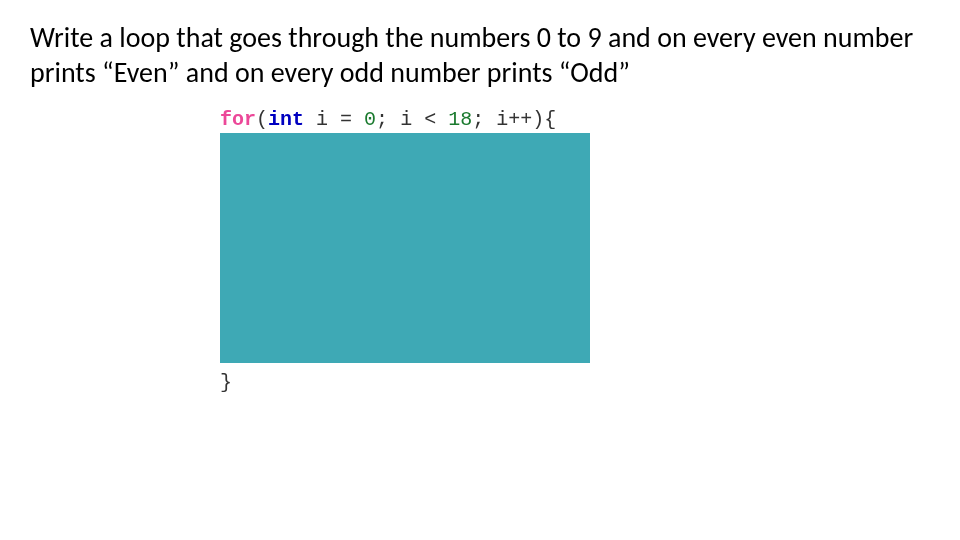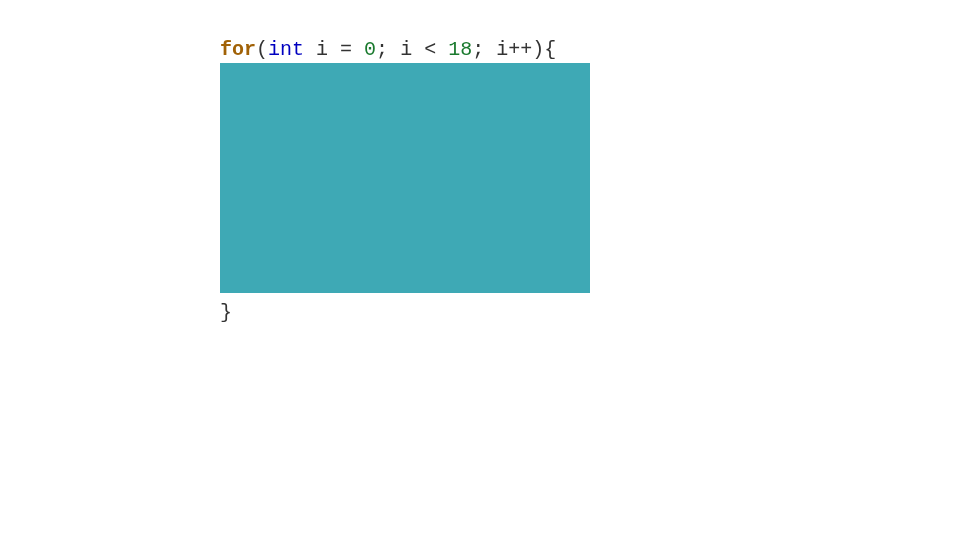--- a/index.html
+++ b/index.html
@@ -27,36 +27,37 @@
     margin-top: 18px;
     margin-left: 190px;
     width: 430px;
   }
   .code-line {
     font-family: Consolas, "Courier New", monospace;
     font-size: 20px;
     white-space: pre;
     color: #333333;
   }
-  .kw { color: #a16207; font-weight: bold; text-align: center; }
-  .type { color: #0000c0; font-weight: normal; }
+  .kw { color: #ec4899; font-weight: bold; text-align: center; }
+  .type { color: #0000c0; font-weight: bold; }
   .num { color: #1a7a2e; }
   .hidden-box {
     background: #3ea9b5;
     width: 370px;
     height: 230px;
     margin-left: 0px;
     margin-top: 2px;
     margin-bottom: 8px;
   }
 </style>
 </head>
 <body>
 
 <div class="slide">
+  <div class="prompt">Write a loop that goes through the numbers 0 to 9 and on every even number prints “Even” and on every odd number prints “Odd”</div>
 
   <div class="code-area">
     <div class="code-line"><span class="kw">for</span><span>(</span><span class="type">int</span><span> i </span><span>=</span><span> </span><span class="num">0</span><span>; </span><span>i </span><span>&lt;</span><span> </span><span class="num">18</span><span>; </span><span>i++</span><span>)</span><span>{</span></div>
 
     <div class="hidden-box"></div>
 
     <div class="code-line">}</div>
   </div>
 </div>
 

